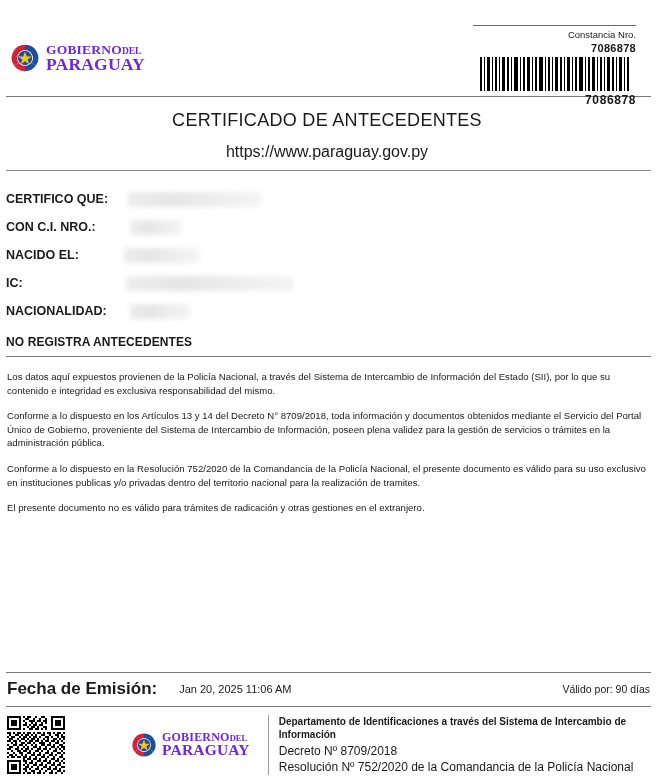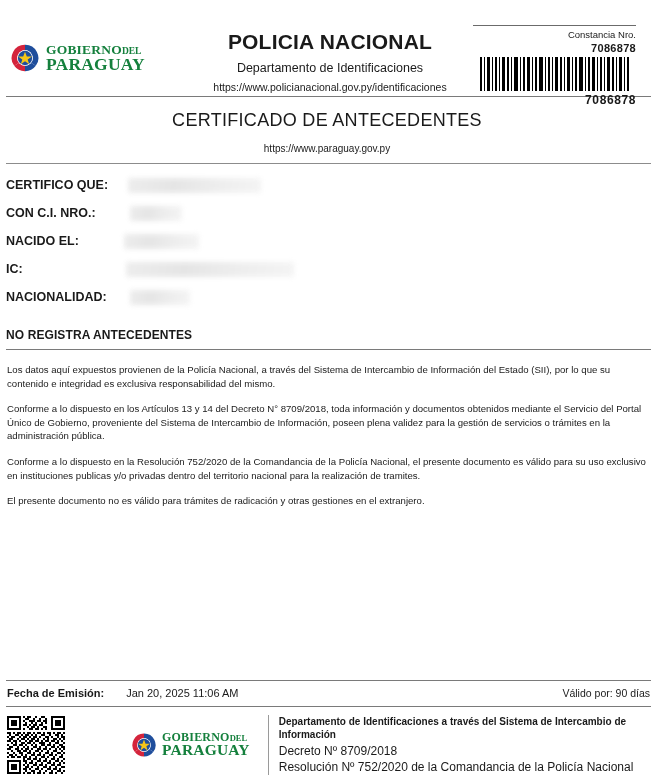--- a/index.html
+++ b/index.html
@@ -37,21 +37,21 @@
     align-items: center;
     gap: 6px;
   }
   .emblem {
     width: 30px;
     height: 30px;
     flex: 0 0 30px;
   }
   .brand-words {
     line-height: 0.92;
-    color: #15803d;
+    color: #6d28d9;
   }
   .brand-line1 {
     font-family: "Liberation Serif", serif;
     font-weight: bold;
     font-size: 13.5px;
     letter-spacing: 0.2px;
     white-space: nowrap;
   }
   .brand-line1 .small-del {
     font-size: 9.5px;
@@ -136,31 +136,31 @@
   .cert-title-block {
     text-align: center;
     padding: 13px 3px 9px 0;
   }
   .cert-title {
     font-size: 18px;
     letter-spacing: 0.3px;
     margin: 0 0 12px 0;
   }
   .cert-url {
-    font-size: 10px;
+    font-size: 16px;
     margin: 0;
   }
 
   
   .fields {
     padding: 14px 6px 0 6px;
   }
   .field-row {
     display: flex;
-    align-items: flex-start;
+    align-items: center;
     height: 28px;
   }
   .field-label {
     font-size: 12.5px;
     font-weight: bold;
     flex: 0 0 118px;
     white-space: nowrap;
   }
   .field-redacted {
     height: 15px;
@@ -203,21 +203,21 @@
   .issue-rule {
     border-top: 1.5px solid #7a7a7a;
     margin: 0 6px;
   }
   .issue-row {
     display: flex;
     align-items: center;
     padding: 6px 7px 7px 7px;
   }
   .issue-label {
-    font-size: 11px;
+    font-size: 17px;
     font-weight: bold;
     white-space: nowrap;
   }
   .issue-value {
     font-size: 11px;
     margin-left: 22px;
     white-space: nowrap;
   }
   .issue-valid {
     font-size: 10.5px;
@@ -291,25 +291,20 @@
         <circle cx="50" cy="50" r="26" fill="#ffffff"></circle>
         <circle cx="50" cy="50" r="24" fill="#1f4e9c"></circle>
         <polygon points="50,29 56,45 73,45 59,55 64,71 50,61 36,71 41,55 27,45 44,45" fill="#f5c518"></polygon>
       </svg>
       <div class="brand-words">
         <div class="brand-line1"><span>GOBIERNO</span><span class="small-del">DEL</span></div>
         <div class="brand-line2">PARAGUAY</div>
       </div>
     </div>
 
-    <div class="header-center">
-      <div class="org-title">POLICIA NACIONAL</div>
-      <div class="org-dept">Departamento de Identificaciones</div>
-      <div class="org-url">https://www.policianacional.gov.py/identificaciones</div>
-    </div>
 
     <div class="barcode-block">
       <div class="barcode-toprule"></div>
       <div class="barcode-caption">Constancia Nro.</div>
       <div class="barcode-number-top">7086878</div>
       <svg class="barcode-bars" viewBox="0 0 150 34" preserveAspectRatio="none">
         <rect x="0" y="0" width="2" height="34" fill="#000"></rect>
         <rect x="4" y="0" width="1" height="34" fill="#000"></rect>
         <rect x="7" y="0" width="3" height="34" fill="#000"></rect>
         <rect x="12" y="0" width="1" height="34" fill="#000"></rect>

